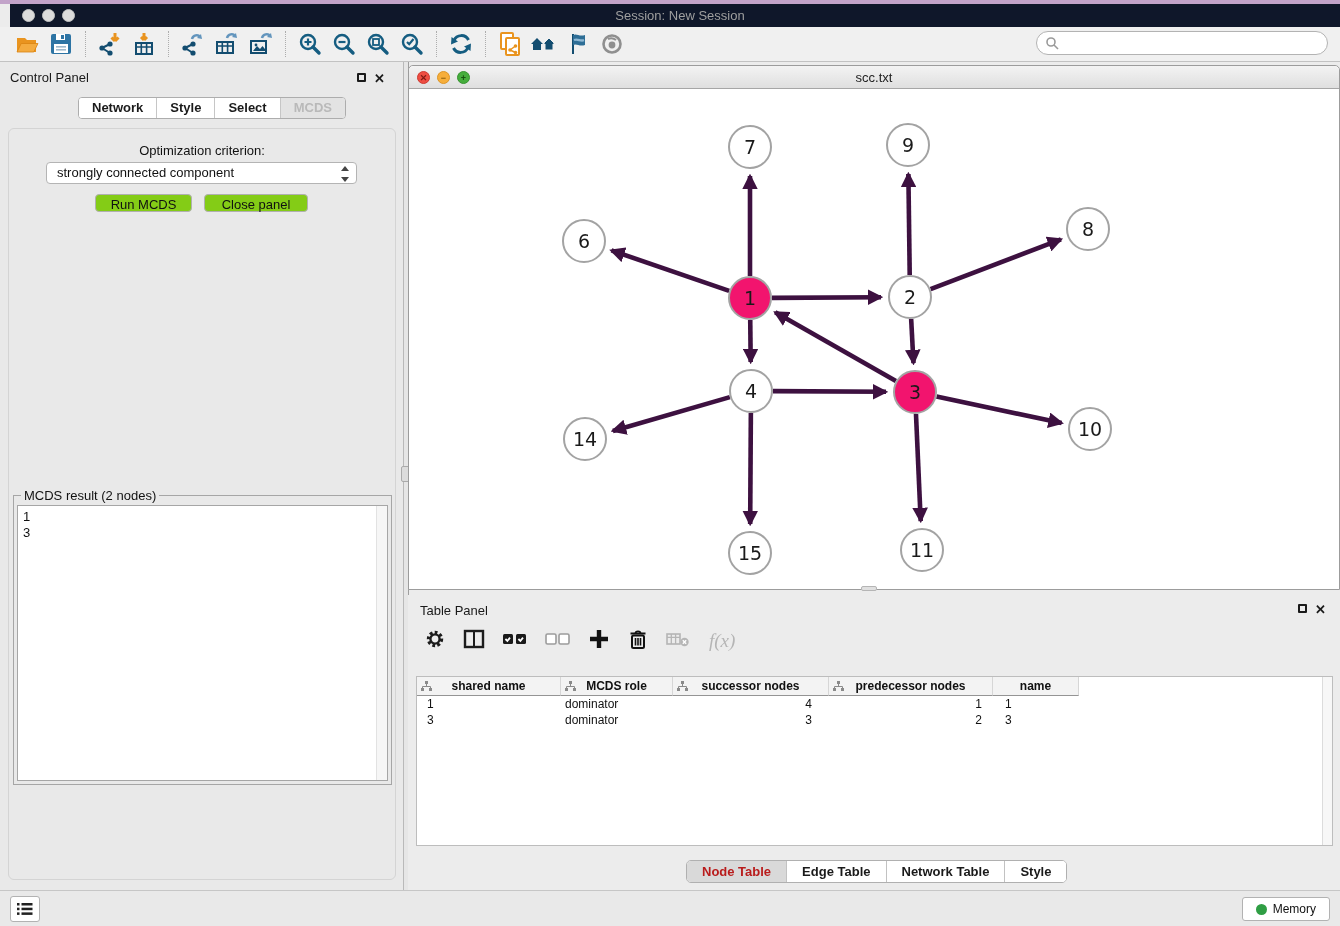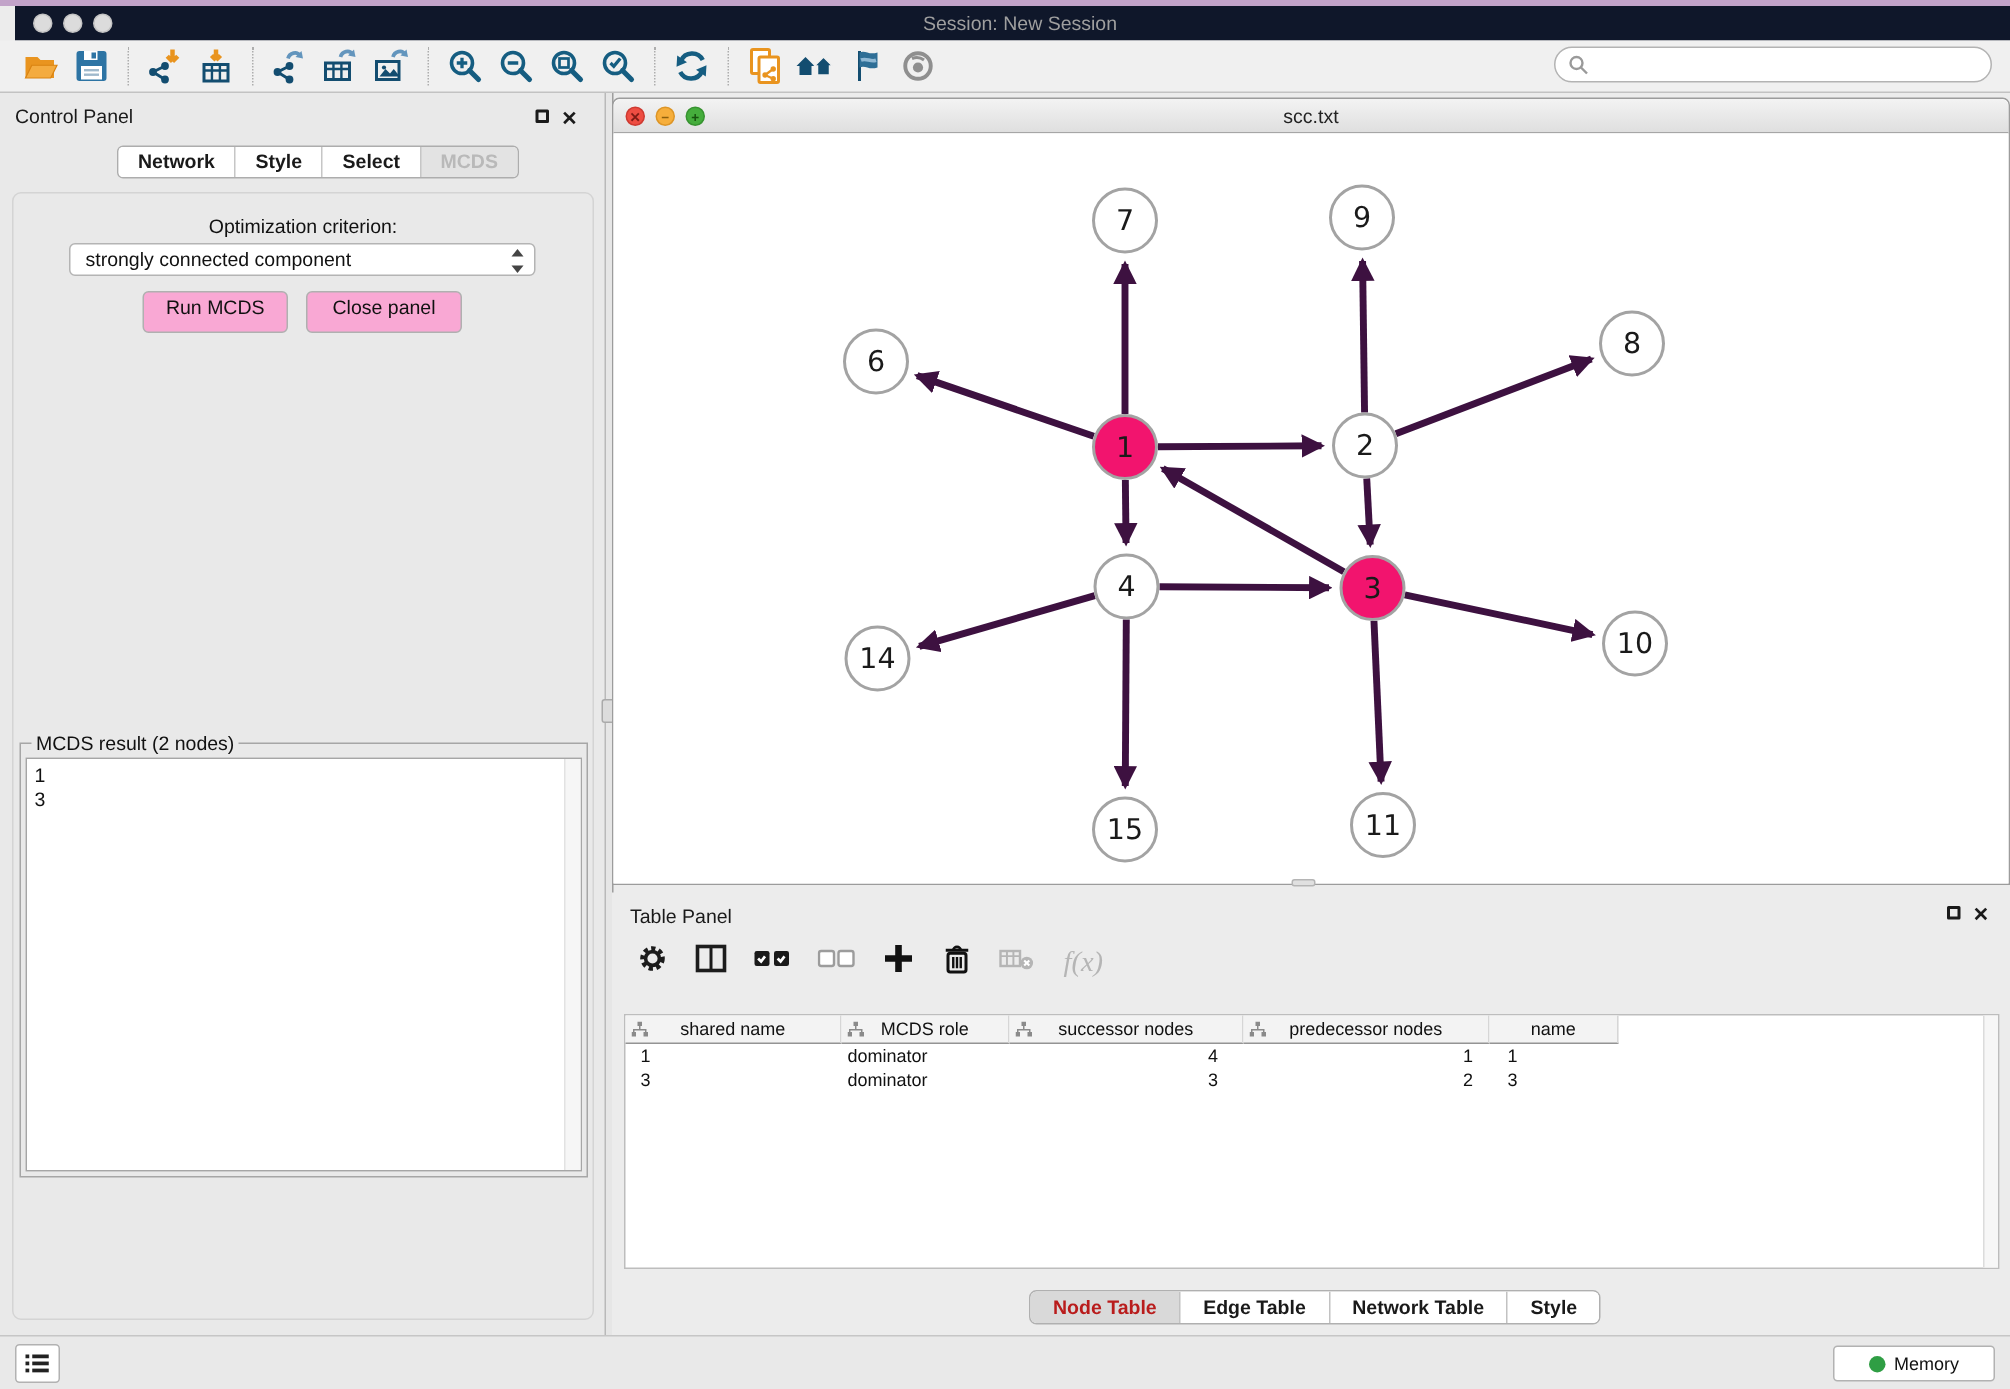--- a/index.html
+++ b/index.html
@@ -28,21 +28,21 @@
   .cp-tab { padding:0 13px; line-height:20px; font-size:13px; font-weight:bold; color:#1a1a1a; border-left:1px solid #c6c6c6; background:#fff; }
   .cp-tab:first-child { border-left:none; }
   .cp-tab.selected { background:#e3e3e3; color:#b9b9b9; }
 
   .cp-inset { position:absolute; left:8px; top:66px; width:388px; height:752px; background:#e9e9e9; border:1px solid #d4d4d4; border-radius:6px; }
   .opt-label { position:absolute; left:0; top:14px; width:100%; text-align:center; font-size:13px; color:#111; }
   .opt-select { position:absolute; left:37px; top:33px; width:311px; height:22px; background:#fff; border:1px solid #b4b4b4; border-radius:4px; font-size:13px; line-height:20px; padding-left:10px; color:#111; }
   .opt-select .stepper { position:absolute; right:6px; top:3px; width:10px; height:16px; }
   .stepper .up { position:absolute; top:0; left:1px; width:0; height:0; border-left:4px solid transparent; border-right:4px solid transparent; border-bottom:5px solid #444; }
   .stepper .dn { position:absolute; bottom:0; left:1px; width:0; height:0; border-left:4px solid transparent; border-right:4px solid transparent; border-top:5px solid #444; }
-  .cp-btn { position:absolute; top:65px; height:28px; background:#f9a8d4; border:1px solid #b0b0b0; border-radius:4px; font-size:13px; color:#111; text-align:center; line-height:20px; }
+  .cp-btn { position:absolute; top:65px; height:18px; background:#84cc16; border:1px solid #b0b0b0; border-radius:4px; font-size:13px; color:#111; text-align:center; line-height:20px; }
   .btn-run { left:86px; width:97px; }
   .btn-close { left:195px; width:104px; }
 
   .result-box { position:absolute; left:4px; top:366px; width:379px; height:290px; border:1px solid #a6a6a6; }
   .result-title { position:absolute; left:7px; top:-8px; background:#e9e9e9; padding:0 3px; font-size:13px; color:#111; }
   .result-area { position:absolute; left:3px; top:9px; right:3px; bottom:3px; background:#fff; border:1px solid #a6a6a6; font-size:13px; line-height:16px; padding:3px 0 0 5px; color:#111; }
   .result-scroll { position:absolute; right:0; top:0; bottom:0; width:11px; background:#f6f6f6; border-left:1px solid #e2e2e2; }
 
   .v-divider { position:absolute; left:404px; top:62px; width:5px; height:828px; background:#e6e6e6; border-right:1px solid #9e9e9e; }
   .v-grip { position:absolute; left:-3px; top:404px; width:10px; height:16px; background:#dcdcdc; border:1px solid #aaa; border-radius:2px; }
@@ -56,41 +56,41 @@
   .tlb.yellow { left:28px; background:#f6ae3b; border:1px solid #dd9526; color:#8d5f0d; }
   .tlb.green { left:48px; background:#45ad3c; border:1px solid #379330; color:#17520f; }
   .net-canvas { position:relative; width:930px; height:500px; background:#fff; overflow:hidden; }
   .net-grip { position:absolute; left:452px; bottom:-2px; width:16px; height:5px; background:#e0e0e0; border:1px solid #b5b5b5; border-radius:2px; }
 
   
   .table-panel { position:absolute; left:408px; top:595px; width:932px; height:295px; background:#ececec; }
   .tp-toolbar { position:absolute; left:16px; top:33px; display:flex; align-items:center; gap:17px; }
   .fx { font-family:"Liberation Serif", serif; font-style:italic; font-size:19px; color:#b5b5b5; }
   .tbl { position:absolute; left:8px; top:81px; width:917px; height:170px; background:#fff; border:1px solid #bdbdbd; }
-  .thead { display:flex; }
+  .thead { display:flex;font-weight:bold; }
   .hcell { position:relative; height:19px; background:#f3f3f3; border-right:1px solid #d6d6d6; border-bottom:1px solid #949494; font-size:12px; color:#111; display:flex; align-items:center; justify-content:center; }
   .hicon { position:absolute; left:4px; top:4px; }
   .c0 { width:144px; } .c1 { width:112px; } .c2 { width:156px; } .c3 { width:164px; } .c4 { width:86px; }
   .trow { display:flex; height:16px; font-size:12px; color:#111; }
   .tcell { display:flex; align-items:center; }
   .tcell.c0 { padding-left:10px; } .tcell.c1 { padding-left:4px; }
   .tcell.c2 { justify-content:flex-end; padding-right:17px; }
   .tcell.c3 { justify-content:flex-end; padding-right:11px; }
   .tcell.c4 { padding-left:12px; }
   .tbl-scroll { position:absolute; right:0; top:0; bottom:0; width:10px; background:#f7f7f7; border-left:1px solid #dcdcdc; }
 
   .bottom-tabs { position:absolute; left:278px; bottom:7px; height:23px; display:flex; border:1px solid #b0b0b0; border-radius:5px; background:#fff; overflow:hidden; }
   .bt-tab { padding:0 15px; line-height:21px; font-size:13px; font-weight:bold; color:#1a1a1a; border-left:1px solid #c2c2c2; background:#fff; }
   .bt-tab:first-child { border-left:none; }
   .bt-tab.selected { background:#d9d9d9; color:#b91c1c; }
 
   
   .status-bar { position:absolute; left:0; bottom:0; width:100%; height:36px; background:#e9e9e9; border-top:1px solid #c6c6c6; }
   .sb-left-btn { position:absolute; left:10px; top:5px; width:30px; height:26px; background:#fff; border:1px solid #b2b2b2; border-radius:3px; display:flex; align-items:center; justify-content:center; }
-  .memory-btn { position:absolute; right:10px; top:6px; height:24px; background:#fff; border:1px solid #b2b2b2; border-radius:3px; display:flex; align-items:center; padding:0 23px; gap:6px; font-size:12px; color:#111; }
+  .memory-btn { position:absolute; right:10px; top:6px; height:24px; background:#fff; border:1px solid #b2b2b2; border-radius:3px; display:flex; align-items:center; padding:0 13px; gap:6px; font-size:12px; color:#111; }
   .mem-dot { width:11px; height:11px; border-radius:50%; background:#2f9e44; }
 </style>
 </head>
 <body>
 
 <div id="app">
 
   <div class="top-strip"></div>
 
   <div class="titlebar">

